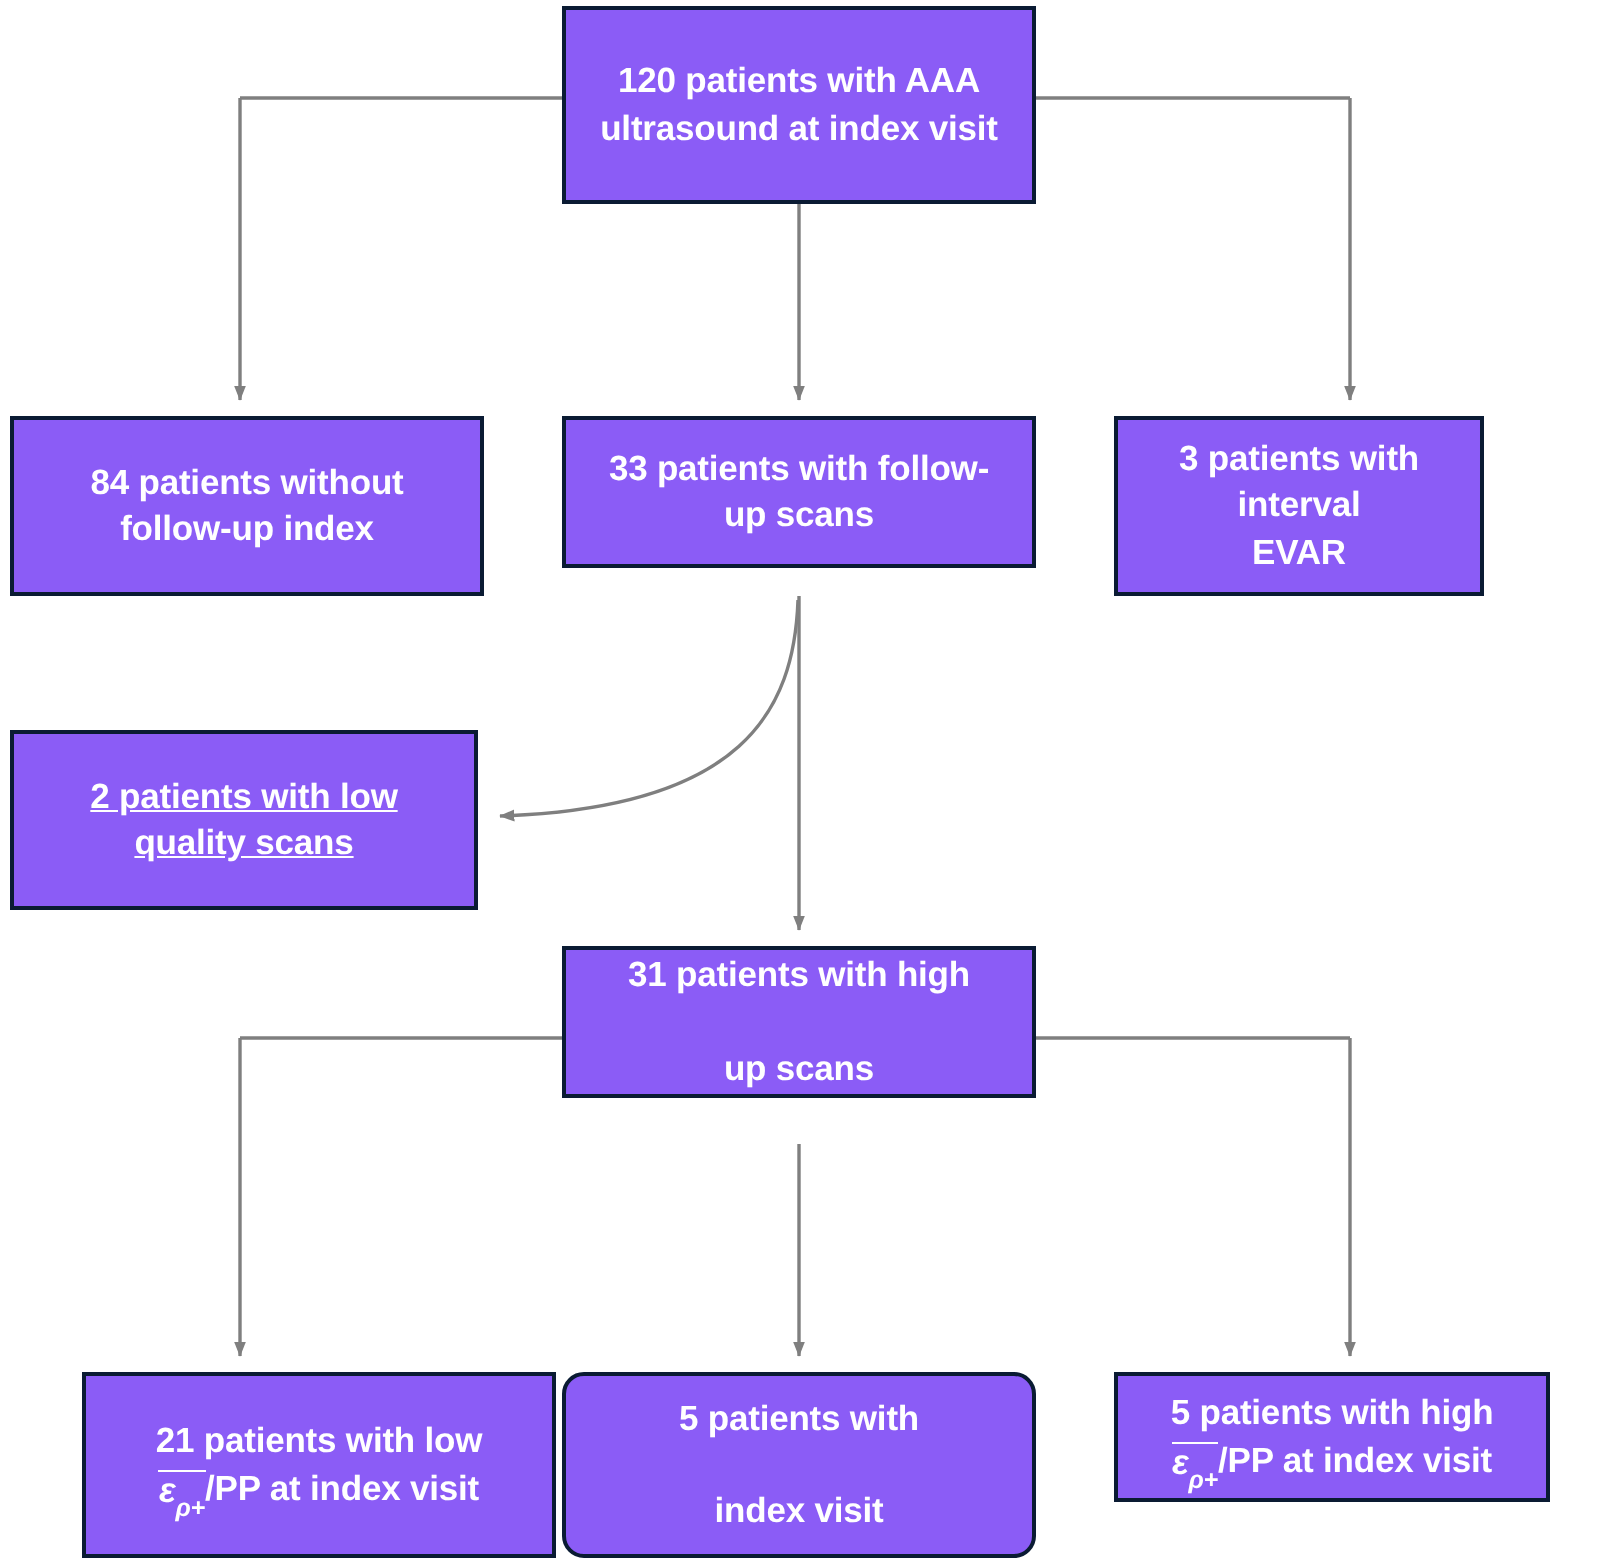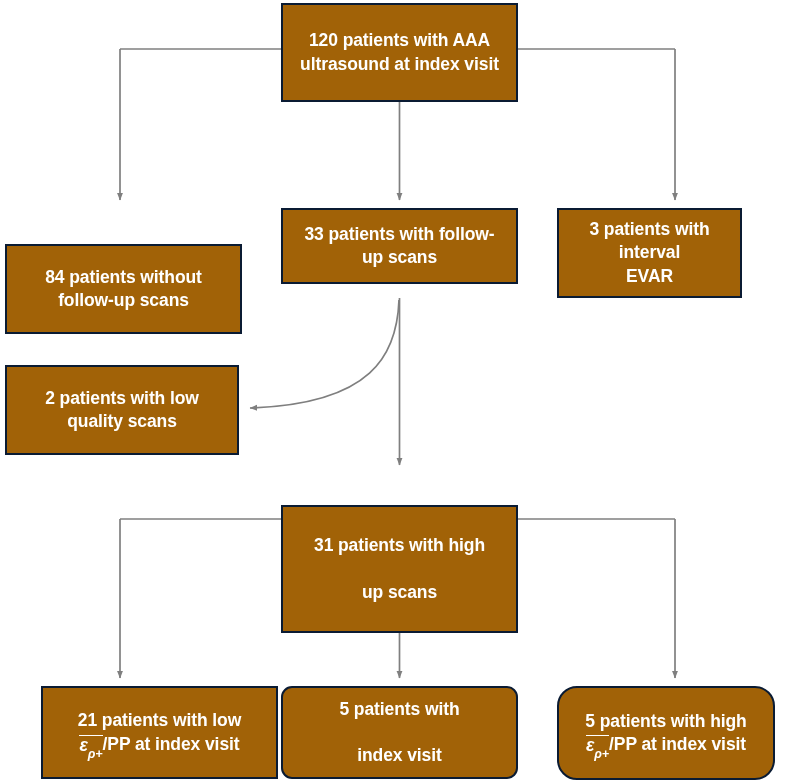--- a/index.html
+++ b/index.html
@@ -21,51 +21,51 @@
     position: absolute;
     left: 0;
     top: 0;
     width: 799px;
     height: 780px;
     pointer-events: none;
   }
   .node {
     position: absolute;
     box-sizing: border-box;
-    background: #a16207;
+    background: #8b5cf6;
     border: 2px solid #0A1B33;
     color: #ffffff;
     display: flex;
     align-items: center;
     justify-content: center;
     text-align: center;
     font-size: 17.5px;
     font-weight: 700;
     line-height: 1.32;
     letter-spacing: -0.1px;
     padding: 4px 8px;
   }
   .node-text {
     display: block;
     width: 100%;
   }
   
   #node-index-visit   { left: 281px; top: 3px;   width: 237px; height: 99px; }
   
-  #node-no-followup   { left: 5px;   top: 208px; width: 237px; height: 90px; margin-top: 36px; }
+  #node-no-followup   { left: 5px;   top: 208px; width: 237px; height: 90px; }
   #node-followup      { left: 281px; top: 208px; width: 237px; height: 76px; }
   #node-evar          { left: 557px; top: 208px; width: 185px; height: 90px; }
   
-  #node-low-quality   { left: 5px;   top: 365px; width: 234px; height: 90px; }
+  #node-low-quality   { left: 5px;   top: 365px; width: 234px; height: 90px; text-decoration: underline; }
   
-  #node-high-quality  { left: 281px; top: 473px; width: 237px; height: 128px; margin-top: 32px; }
+  #node-high-quality  { left: 281px; top: 473px; width: 237px; height: 76px; }
   
   #node-low-strain    { left: 5px;   top: 686px; width: 237px; height: 93px; margin-left: 36px; }
   #node-int-strain    { left: 281px; top: 686px; width: 237px; height: 93px; border-radius: 11px; }
-  #node-high-strain   { left: 557px; top: 686px; width: 218px; height: 94px; border-radius: 20px; }
+  #node-high-strain   { left: 557px; top: 686px; width: 218px; height: 65px; }
 
   .ovl {
     display: inline-block;
     border-top: 1.6px solid #ffffff;
     padding-top: 0px;
     line-height: 1.05;
     position: relative;
     top: 1px;
   }
   .ovl .eps { font-style: italic; }
@@ -116,21 +116,21 @@
   <div class="node" id="node-index-visit">
     <span class="node-text">
       <span>120 patients with AAA</span><br>
       <span>ultrasound at index visit</span>
     </span>
   </div>
 
   <div class="node" id="node-no-followup">
     <span class="node-text">
       <span>84 patients without</span><br>
-      <span>follow-up scans</span>
+      <span>follow-up index</span>
     </span>
   </div>
 
   <div class="node" id="node-followup">
     <span class="node-text">
       <span>33 patients with follow-</span><br>
       <span>up scans</span>
     </span>
   </div>
 

